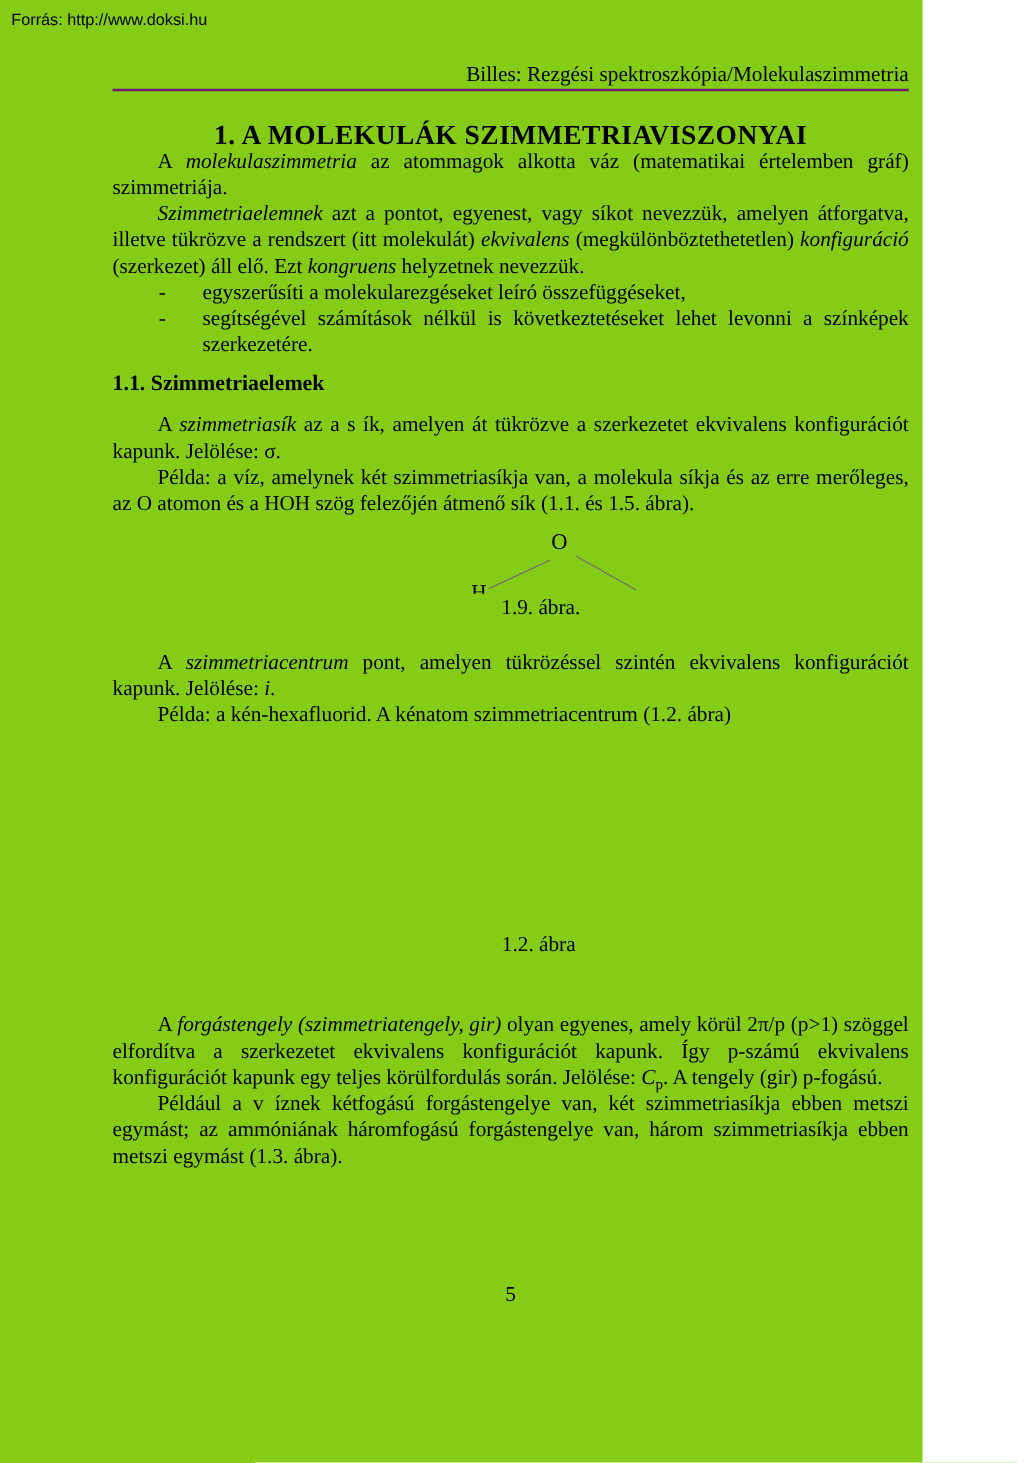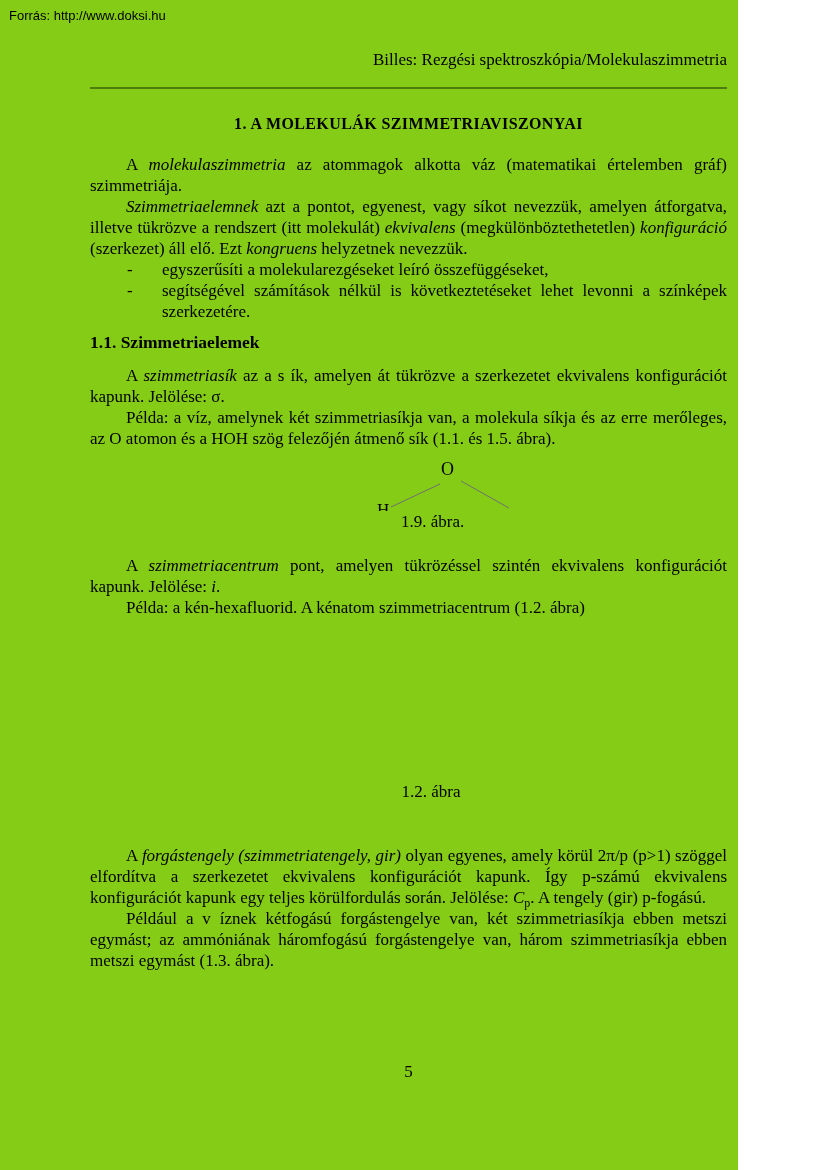--- a/index.html
+++ b/index.html
@@ -32,37 +32,37 @@
     top: 0;
     width: 637px;
     font-size: 17px;
     line-height: 21px;
     text-align: justify;
   }
   .running-header {
     margin-top: 50px;
     text-align: right;
     line-height: 19px;
-    border-bottom: 2px solid #4d7c0f;
-    padding-bottom: 18px;
+    border-bottom: 2px solid #701a75;
+    padding-bottom: 2px;
   }
   .doc-title {
     margin: 24px 0 0 0;
     padding: 0;
     text-align: center;
     font-weight: bold;
-    font-size: 16px;
+    font-size: 22px;
     line-height: 21px;
     letter-spacing: 0.4px;
   }
   .para {
     margin: 0;
     text-indent: 36px;
   }
-  .para.mt-first { margin-top: 20px; }
+  .para.mt-first { }
   .list-item {
     margin: 0 0 0 72px;
     position: relative;
     text-indent: 0;
   }
   .list-item .dash {
     position: absolute;
     left: -35px;
     top: 0;
   }

